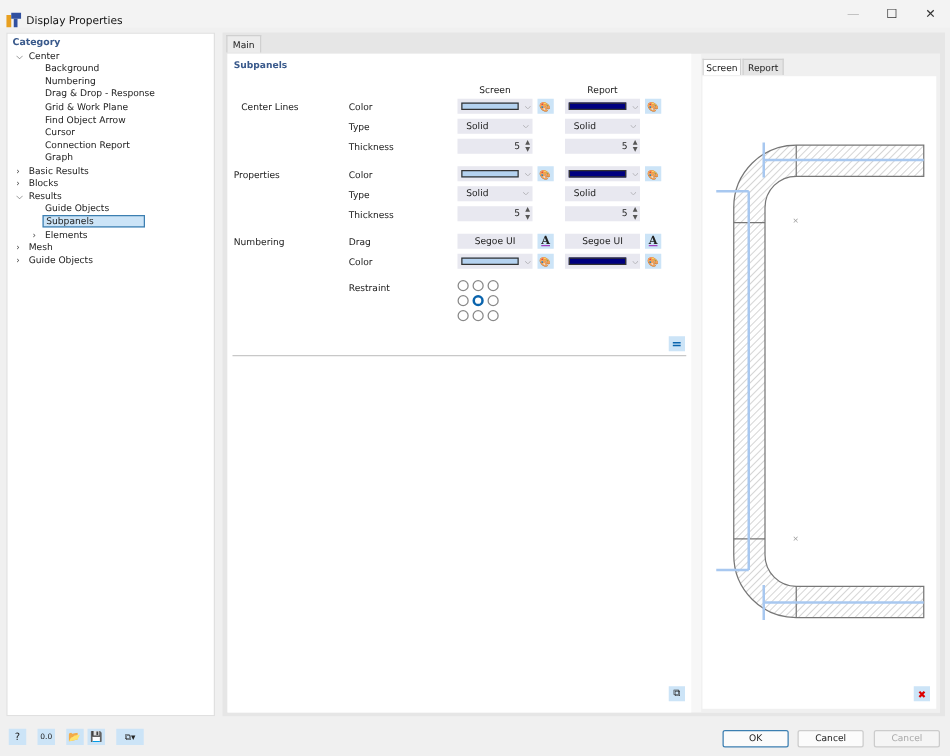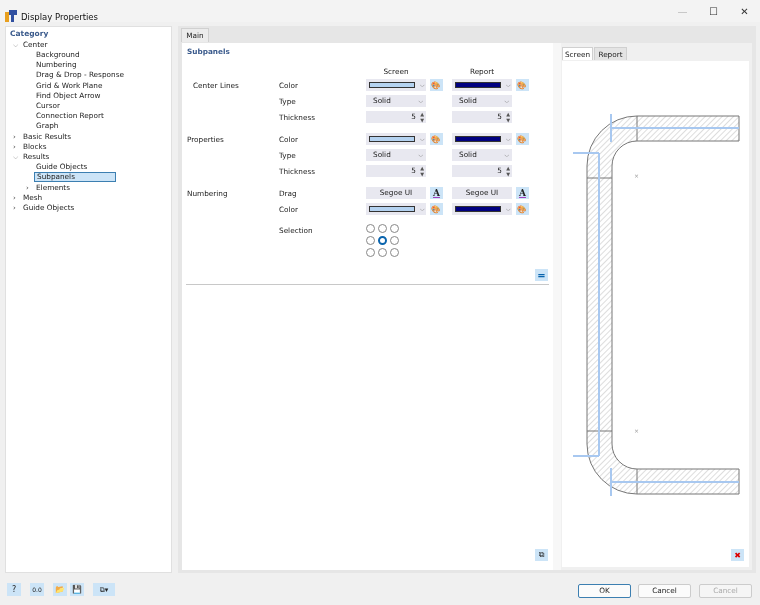--- a/index.html
+++ b/index.html
@@ -146,21 +146,21 @@
 
       <div class="combo" style="left:184px;top:106px"><span>Solid</span><span class="dd">⌵</span></div>
       <div class="combo" style="left:270px;top:106px"><span>Solid</span><span class="dd">⌵</span></div>
 
       <div class="spin" style="left:184px;top:122px"><span>5</span><span class="arr">▲<br>▼</span></div>
       <div class="spin" style="left:270px;top:122px"><span>5</span><span class="arr">▲<br>▼</span></div>
 
       <div class="lbl" style="left:5px;top:146px">Numbering</div>
       <div class="lbl" style="left:97px;top:146px">Drag</div>
       <div class="lbl" style="left:97px;top:162px">Color</div>
-      <div class="lbl" style="left:97px;top:183px">Selection</div>
+      <div class="lbl" style="left:97px;top:183px">Restraint</div>
 
       <div class="fontbtn" style="left:184px;top:144px">Segoe UI</div>
       <div class="iconbtn" style="left:248px;top:144px">
           <span style="font-weight:bold;font-family:'DejaVu Serif',serif;font-size:9px;text-decoration:underline;text-decoration-color:#a040c0">A</span>
         </div>
       <div class="fontbtn" style="left:270px;top:144px">Segoe UI</div>
       <div class="iconbtn" style="left:334px;top:144px">
           <span style="font-weight:bold;font-family:'DejaVu Serif',serif;font-size:9px;text-decoration:underline;text-decoration-color:#a040c0">A</span>
         </div>
 

